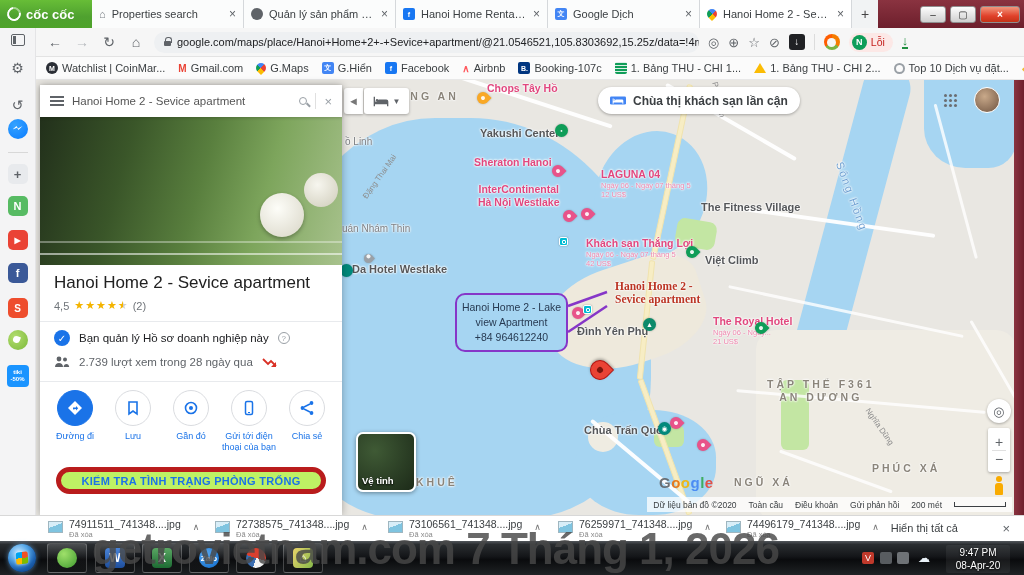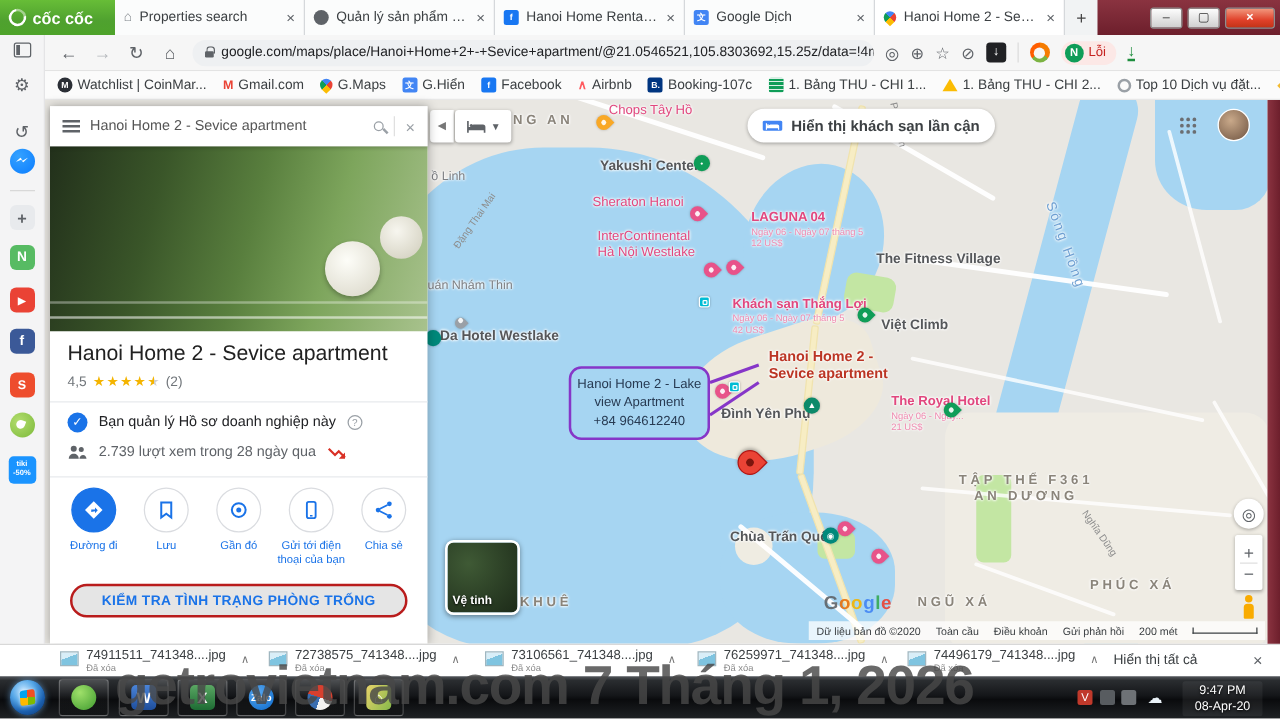--- a/index.html
+++ b/index.html
@@ -65,24 +65,24 @@
   #map { position:absolute; top:80px; left:36px; width:978px; height:435px; background:#e9e7e2; overflow:hidden; }
   .water { position:absolute; background:#a6d5f2; }
   .patch { position:absolute; }
   .road { position:absolute; height:4px; background:rgba(255,255,255,.95); border-radius:2px; z-index:3; }
   .road.main { height:6px; background:#f7edc4; border:1px solid #f0e3ae; z-index:3; }
   .road.thin { height:2.5px; background:rgba(255,255,255,.8); }
   .m-label { position:absolute; z-index:5; white-space:nowrap; text-shadow:0 0 2px #fff,0 0 2px #fff,0 0 3px #fff; line-height:1.2; }
   .m-area { font-size:10.5px; font-weight:bold; letter-spacing:3px; color:#8a847a; text-align:center; }
   .m-poi { font-size:11px; color:#55575a; font-weight:bold; }
   .m-plain { font-size:10px; color:#7d7f83; }
-  .m-pink { font-size:10.5px; color:#e1477e; font-weight:normal; }
+  .m-pink { font-size:10.5px; color:#e1477e; font-weight:bold;text-align:center; }
   .m-pinkhotel { font-size:10.5px; color:#e1477e; font-weight:bold; }
   .m-sub { font-size:7.5px; color:#ef8ab0; font-weight:normal; line-height:1.25; }
-  .m-red { font-size:11.5px; color:#bb3524; font-weight:bold; line-height:1.15; }
+  .m-red { font-size:11.5px; color:#bb3524; font-weight:bold; line-height:1.15;font-family:Liberation Serif, serif; }
   .m-road { font-size:8px; color:#8d8d8d; font-weight:normal; text-shadow:none; }
   .m-river { font-size:11px; color:#6d9fd2; letter-spacing:2px; }
   .mk { position:absolute; z-index:5; }
   .pin { width:12px; height:12px; border-radius:50% 50% 50% 0; transform:rotate(-135deg); position:relative; box-shadow:0 0 2px rgba(0,0,0,.25); }
   .pin::after { content:''; position:absolute; left:4px; top:4px; width:4px; height:4px; background:rgba(255,255,255,.9); border-radius:50%; }
   .pin-pink { background:#e8538a; } .pin-green { background:#0f9d58; } .pin-orange { background:#f9a825; } .pin-gray { background:#9aa0a6; width:9px; height:9px; }
   .mk-red { width:20px; height:20px; background:#ea4335; border-radius:50% 50% 50% 0; transform:rotate(-135deg); border:1px solid #b31412; position:relative; z-index:6; box-shadow:1px 1px 3px rgba(0,0,0,.3); }
   .mk-red::after { content:''; position:absolute; inset:6px; background:#7c150d; border-radius:50%; }
   .mk-teal { width:9px; height:9px; background:#00bcd4; border:1.5px solid #fff; border-radius:2px; box-shadow:0 0 2px rgba(0,0,0,.3); position:relative; }
   .mk-teal::after { content:''; position:absolute; inset:1.5px; border:1px solid #fff; border-radius:1px; }
@@ -133,21 +133,21 @@
   .p-div { position:absolute; left:0; right:0; height:1px; background:#e8eaed; }
   #owner-row { position:absolute; top:245px; left:14px; display:flex; align-items:center; gap:9px; font-size:11.5px; color:#202124; }
   .vbadge { width:16px; height:16px; border-radius:50%; background:#1a73e8; color:#fff; font-size:10px; display:flex; align-items:center; justify-content:center; flex:none; }
   .q-ic { width:12px; height:12px; border-radius:50%; border:1px solid #9aa0a6; color:#9aa0a6; font-size:8px; display:flex; align-items:center; justify-content:center; }
   #views-row { position:absolute; top:271px; left:14px; display:flex; align-items:center; gap:9px; font-size:11.5px; color:#5f6368; }
   #actions-row { position:absolute; top:305px; left:6px; right:6px; display:flex; }
   .action { flex:1; display:flex; flex-direction:column; align-items:center; gap:5px; }
   .act-circle { width:36px; height:36px; border-radius:50%; border:1px solid #dadce0; background:#fff; display:flex; align-items:center; justify-content:center; }
   .act-circle.filled { background:#1a73e8; border-color:#1a73e8; }
   .act-label { font-size:9px; color:#1a73e8; text-align:center; line-height:1.25; }
-  #avail-btn { position:absolute; top:382px; left:16px; right:16px; height:27px; border:2px solid #b91c1c; border-radius:14px; display:flex; align-items:center; justify-content:center; font-size:11px; font-weight:bold; color:#1a73e8; letter-spacing:.3px; background:#e5e5e5; }
+  #avail-btn { position:absolute; top:382px; left:16px; right:16px; height:27px; border:5px solid #b91c1c; border-radius:14px; display:flex; align-items:center; justify-content:center; font-size:11px; font-weight:bold; color:#1a73e8; letter-spacing:.3px; background:#bef264; }
 
   
   #dlbar { position:absolute; left:0; top:515px; width:1024px; height:26px; background:#fff; border-top:1px solid #d8d8d8; z-index:25; }
   .dl-item { position:absolute; top:2px; height:22px; display:flex; align-items:flex-start; gap:6px; }
   .dl-thumb { width:15px; height:12px; margin-top:3px; background:linear-gradient(160deg,#d8eef8 40%,#7fc4e0 40%); border:1px solid #9fb6c0; flex:none; }
   .dl-texts { display:flex; flex-direction:column; }
   .dl-name { font-size:10.5px; color:#3c4043; white-space:nowrap; }
   .dl-status { font-size:7.5px; color:#8a8a8a; }
   .dl-chev { font-size:9px; color:#757575; margin-top:4px; padding-left:6px; }
   #dl-showall { position:absolute; right:66px; top:6px; font-size:11px; color:#3c4043; }
@@ -446,21 +446,21 @@
           <circle cx="6" cy="6.2" r="1.8" fill="#5f6368"></circle>
         </svg>
       <span>▼</span>
     </div>
     <div class="map-btn" id="hotels-pill">
       <svg class="bed-ic" viewBox="0 0 24 16">
           <rect x="0" y="2" width="24" height="12" rx="2" fill="#4285f4"></rect>
           <path fill="#fff" d="M4 5v8h1.4v-2h13.2v2H20V8.5a2 2 0 0 0-2-2H9.5a2 2 0 0 0-2 2H5.4V5z"></path>
           <circle cx="6.6" cy="7.4" r="1.1" fill="#fff"></circle>
         </svg>
-      <span>Hiển thị khách sạn lần cận</span>
+      <span>Chùa thị khách sạn lần cận</span>
     </div>
     <div id="grid-dots"></div>
     <div id="map-avatar"></div>
 
     <div class="map-btn" id="myloc">◎</div>
     <div class="map-btn" id="zoomctl">
       <span>+</span>
       <span class="zline"></span>
       <span>−</span>
     </div>

